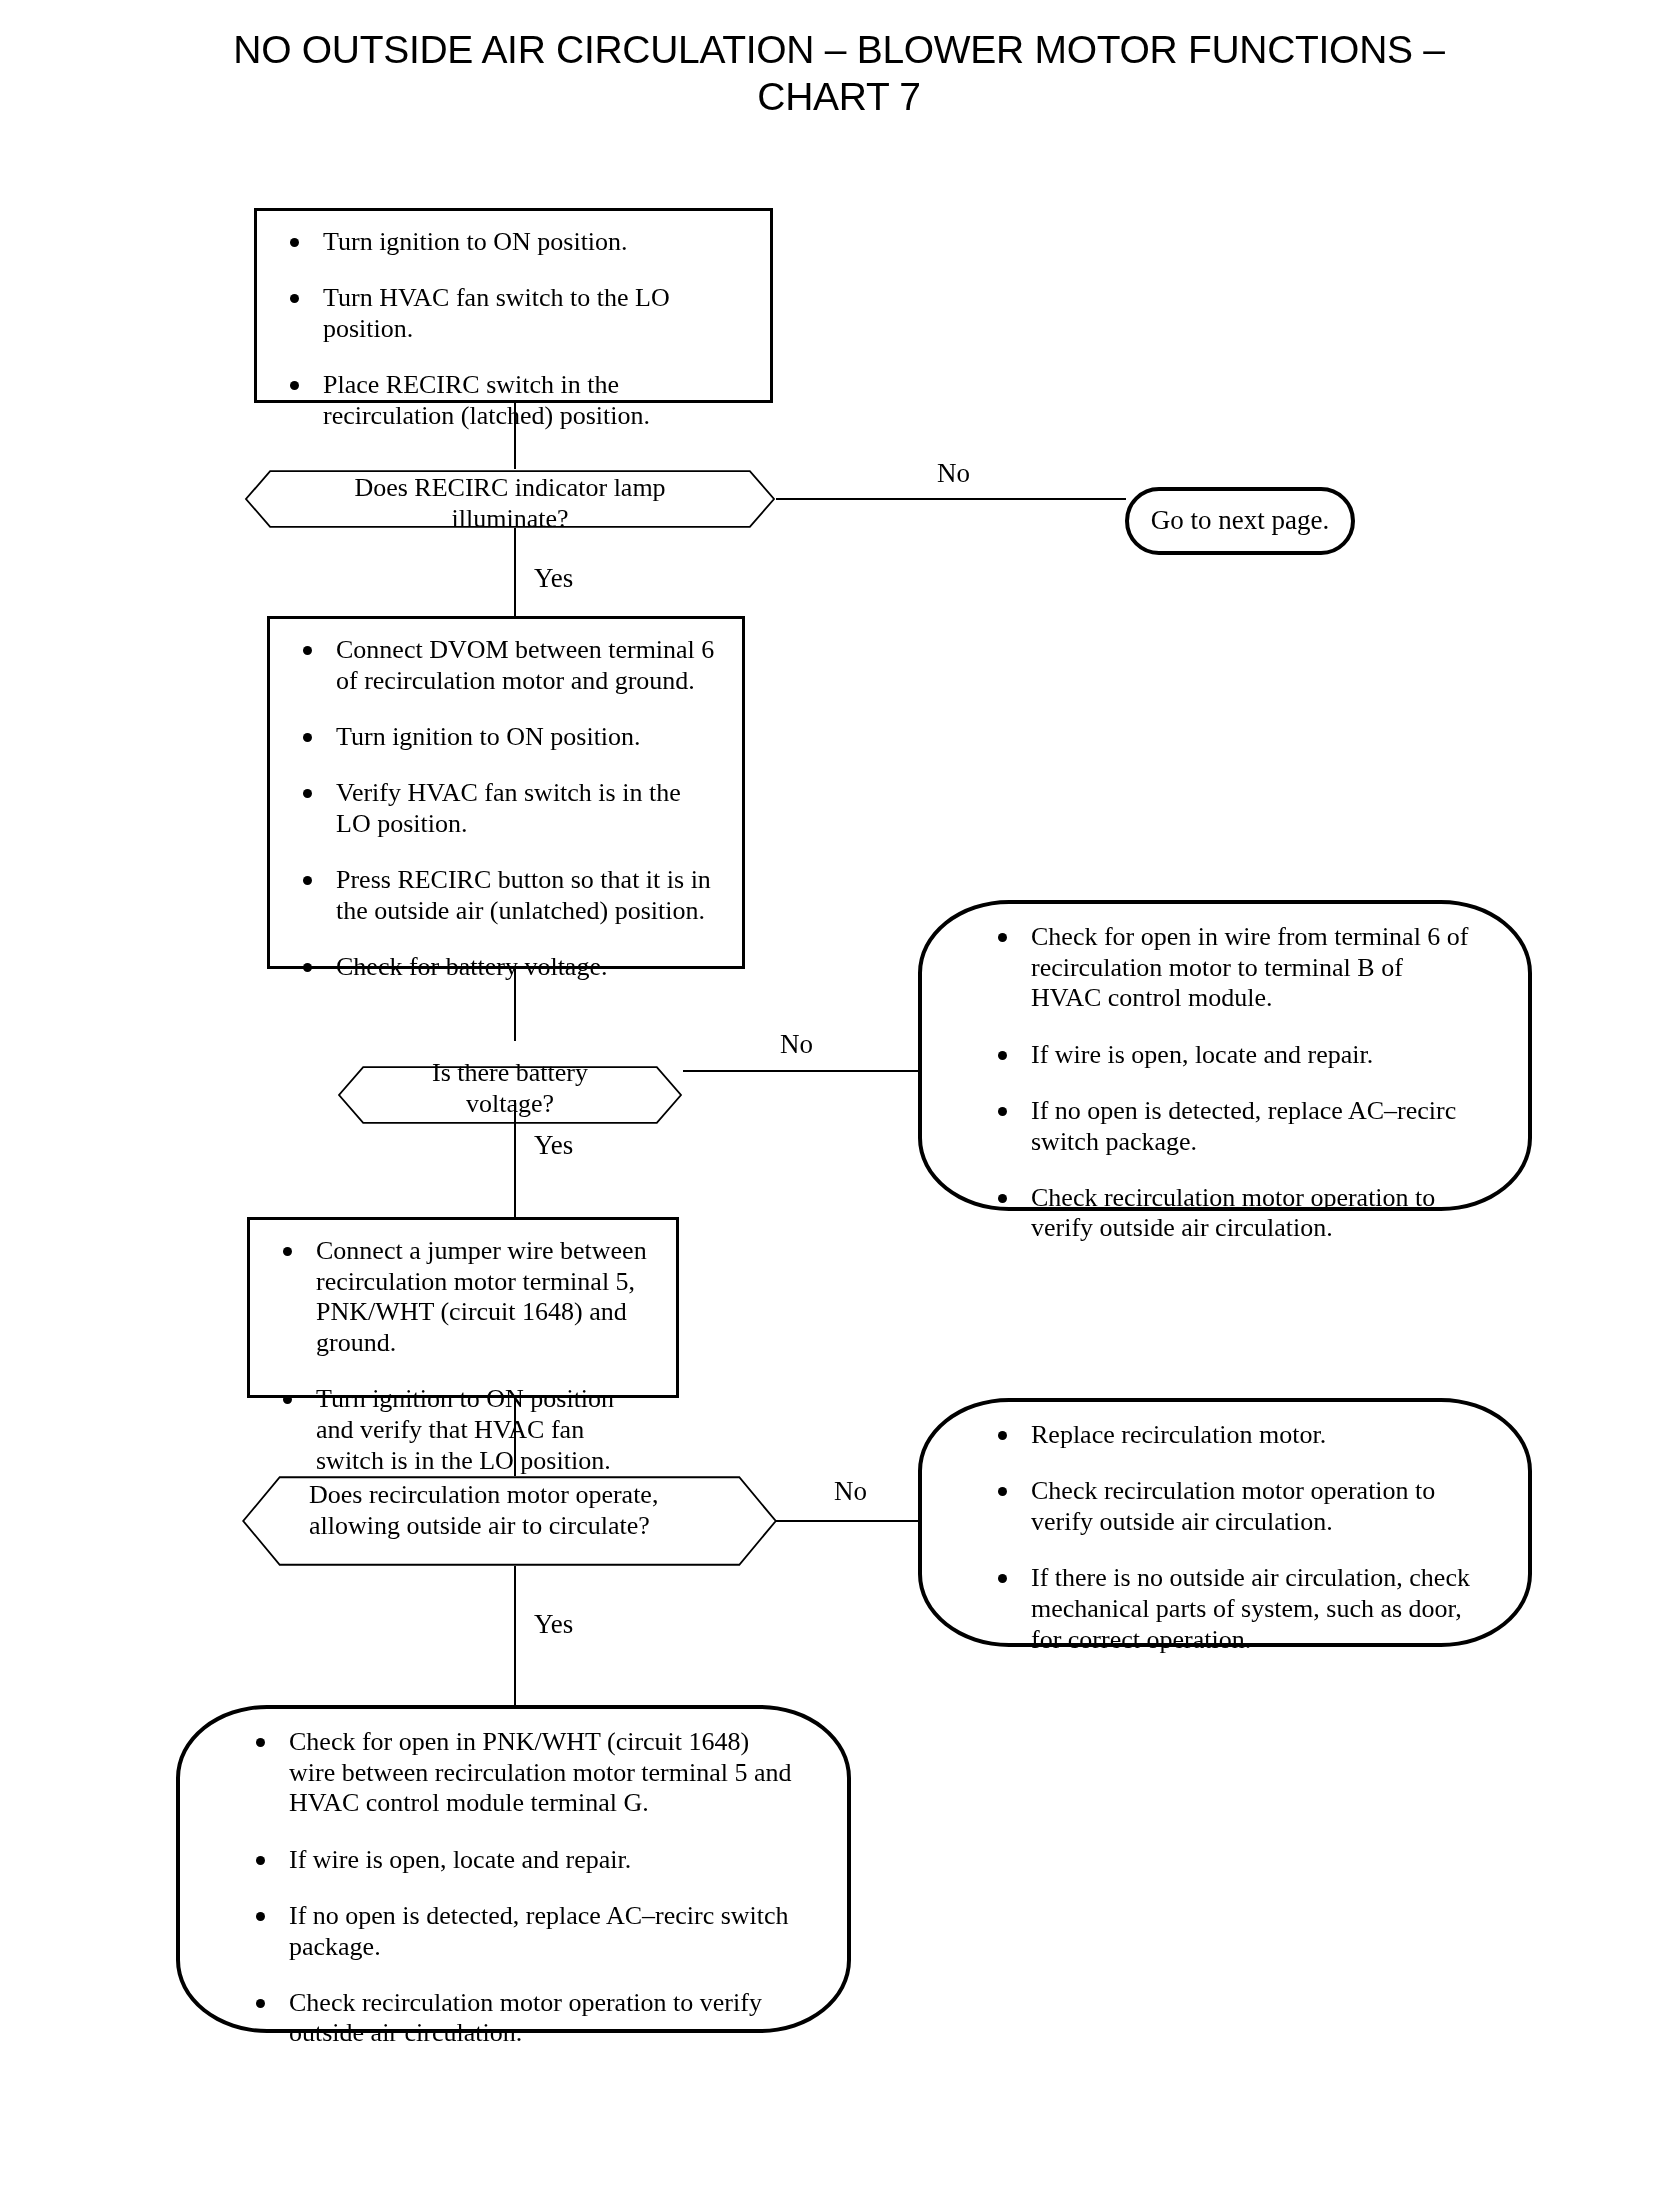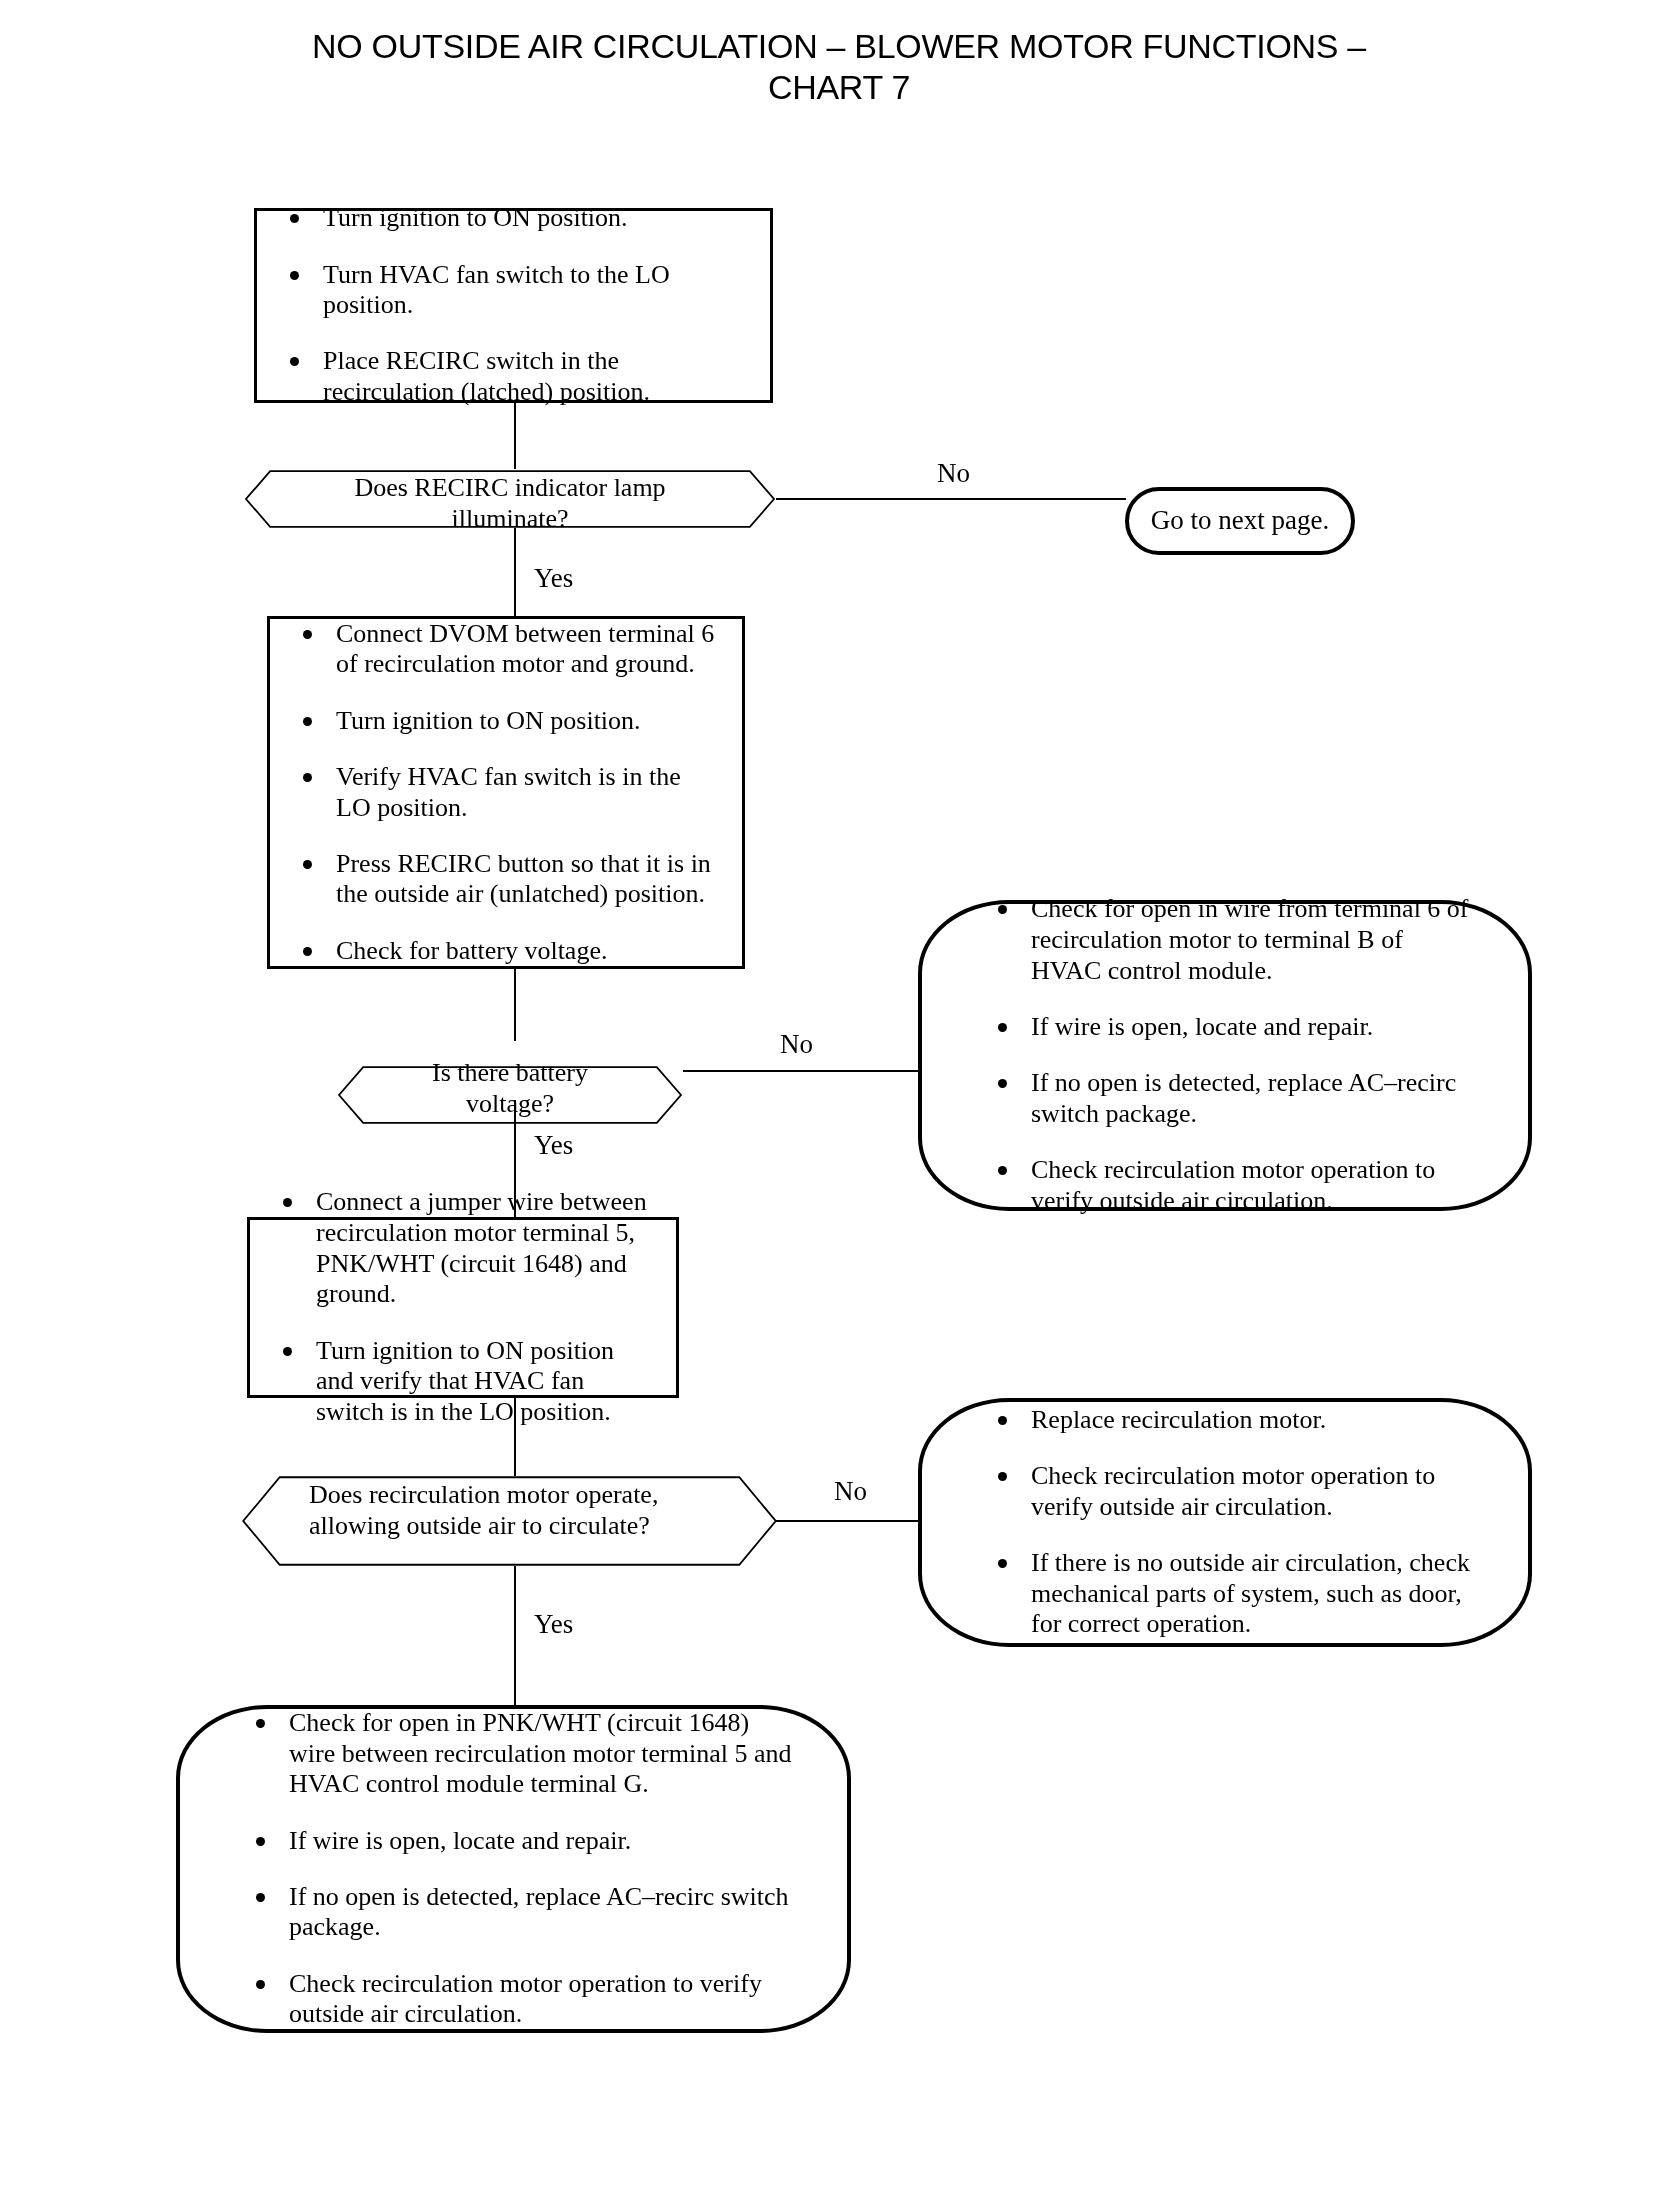--- a/index.html
+++ b/index.html
@@ -18,21 +18,21 @@
   }
 
   
   #chart-title {
     position: absolute;
     left: 73px;
     top: 25.5px;
     width: 1532px;
     text-align: center;
     font-family: "Liberation Sans", "DejaVu Sans", sans-serif;
-    font-size: 34px;
+    font-size: 39px;
     line-height: 1.22;
     letter-spacing: -0.3px;
     font-weight: 400;
     white-space: pre-line;
   }
 
   
   .vline {
     position: absolute;
     width: 1.8px;
@@ -87,21 +87,20 @@
   
   .bullets {
     position: absolute;
     left: 0;
     top: 0;
     width: 100%;
     height: 100%;
     box-sizing: border-box;
     display: flex;
     flex-direction: column;
-    justify-content: center;
   }
   .bullets.pad-rect { padding: 16px 24px 16px 28px; }
   .bullets.pad-round { padding: 18px 55px 18px 71px; }
 
   .bullet-item {
     position: relative;
     padding-left: 38px;
     font-size: 26px;
     line-height: 1.18;
     margin: 12.8px 0;

